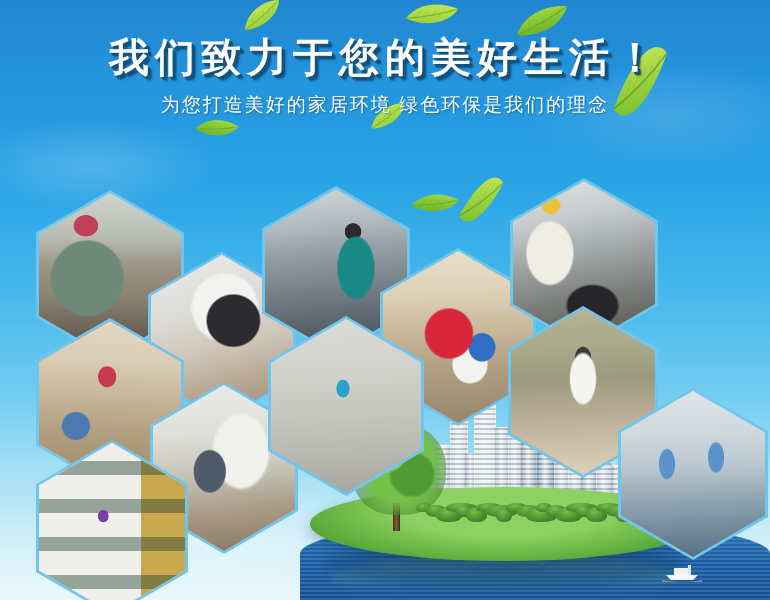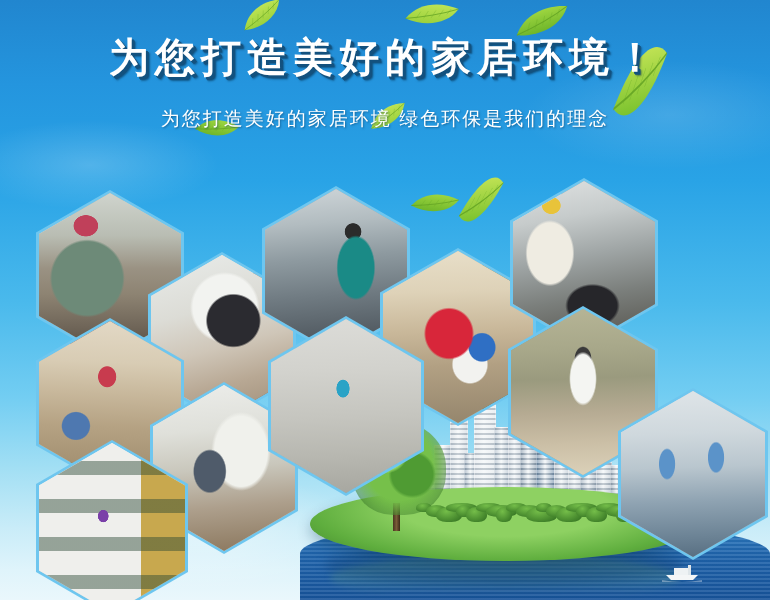--- a/index.html
+++ b/index.html
@@ -46,21 +46,21 @@
   }
   #title {
     font-size:40px; font-weight:bold; color:#ffffff;
     letter-spacing:6px; line-height:1.05;
     text-shadow:
       3px 3px 0 #13517e,
       2px 2px 0 #13517e,
       4px 4px 2px rgba(0,40,70,.55);
   }
   #subtitle {
-    margin-top:28px;
+    margin-top:14px;
     font-size:19px; color:#ffffff; letter-spacing:2px;
     text-shadow:1px 1px 2px rgba(10,60,100,.55);
   }
 
   
   .leaf { position:absolute; z-index:35; pointer-events:none; }
 
   
   .hex {
     position:absolute;
@@ -213,21 +213,21 @@
 </head>
 <body>
 
 <div id="banner">
 
   <div class="cloud c1"></div>
   <div class="cloud c2"></div>
   <div class="cloud c5"></div>
 
   <div id="headline-block">
-    <div id="title">为您打造美好的家居环境！</div>
+    <div id="title">我们致力于您的美好生活！</div>
     <div id="subtitle">为您打造美好的家居环境 绿色环保是我们的理念</div>
   </div>
 
   <div id="leaf-layer">
       <svg class="leaf" viewBox="0 0 100 44" preserveAspectRatio="none" style="left: 240px; top: 4px; width: 44px; height: 22px; transform: rotate(-18deg);">
         <defs>
           <linearGradient id="lg-leaf-top-left" x1="0" y1="0" x2="0.3" y2="1">
             <stop offset="0%" stop-color="#c6e85a"></stop>
             <stop offset="100%" stop-color="#9bd13c"></stop>
           </linearGradient>

